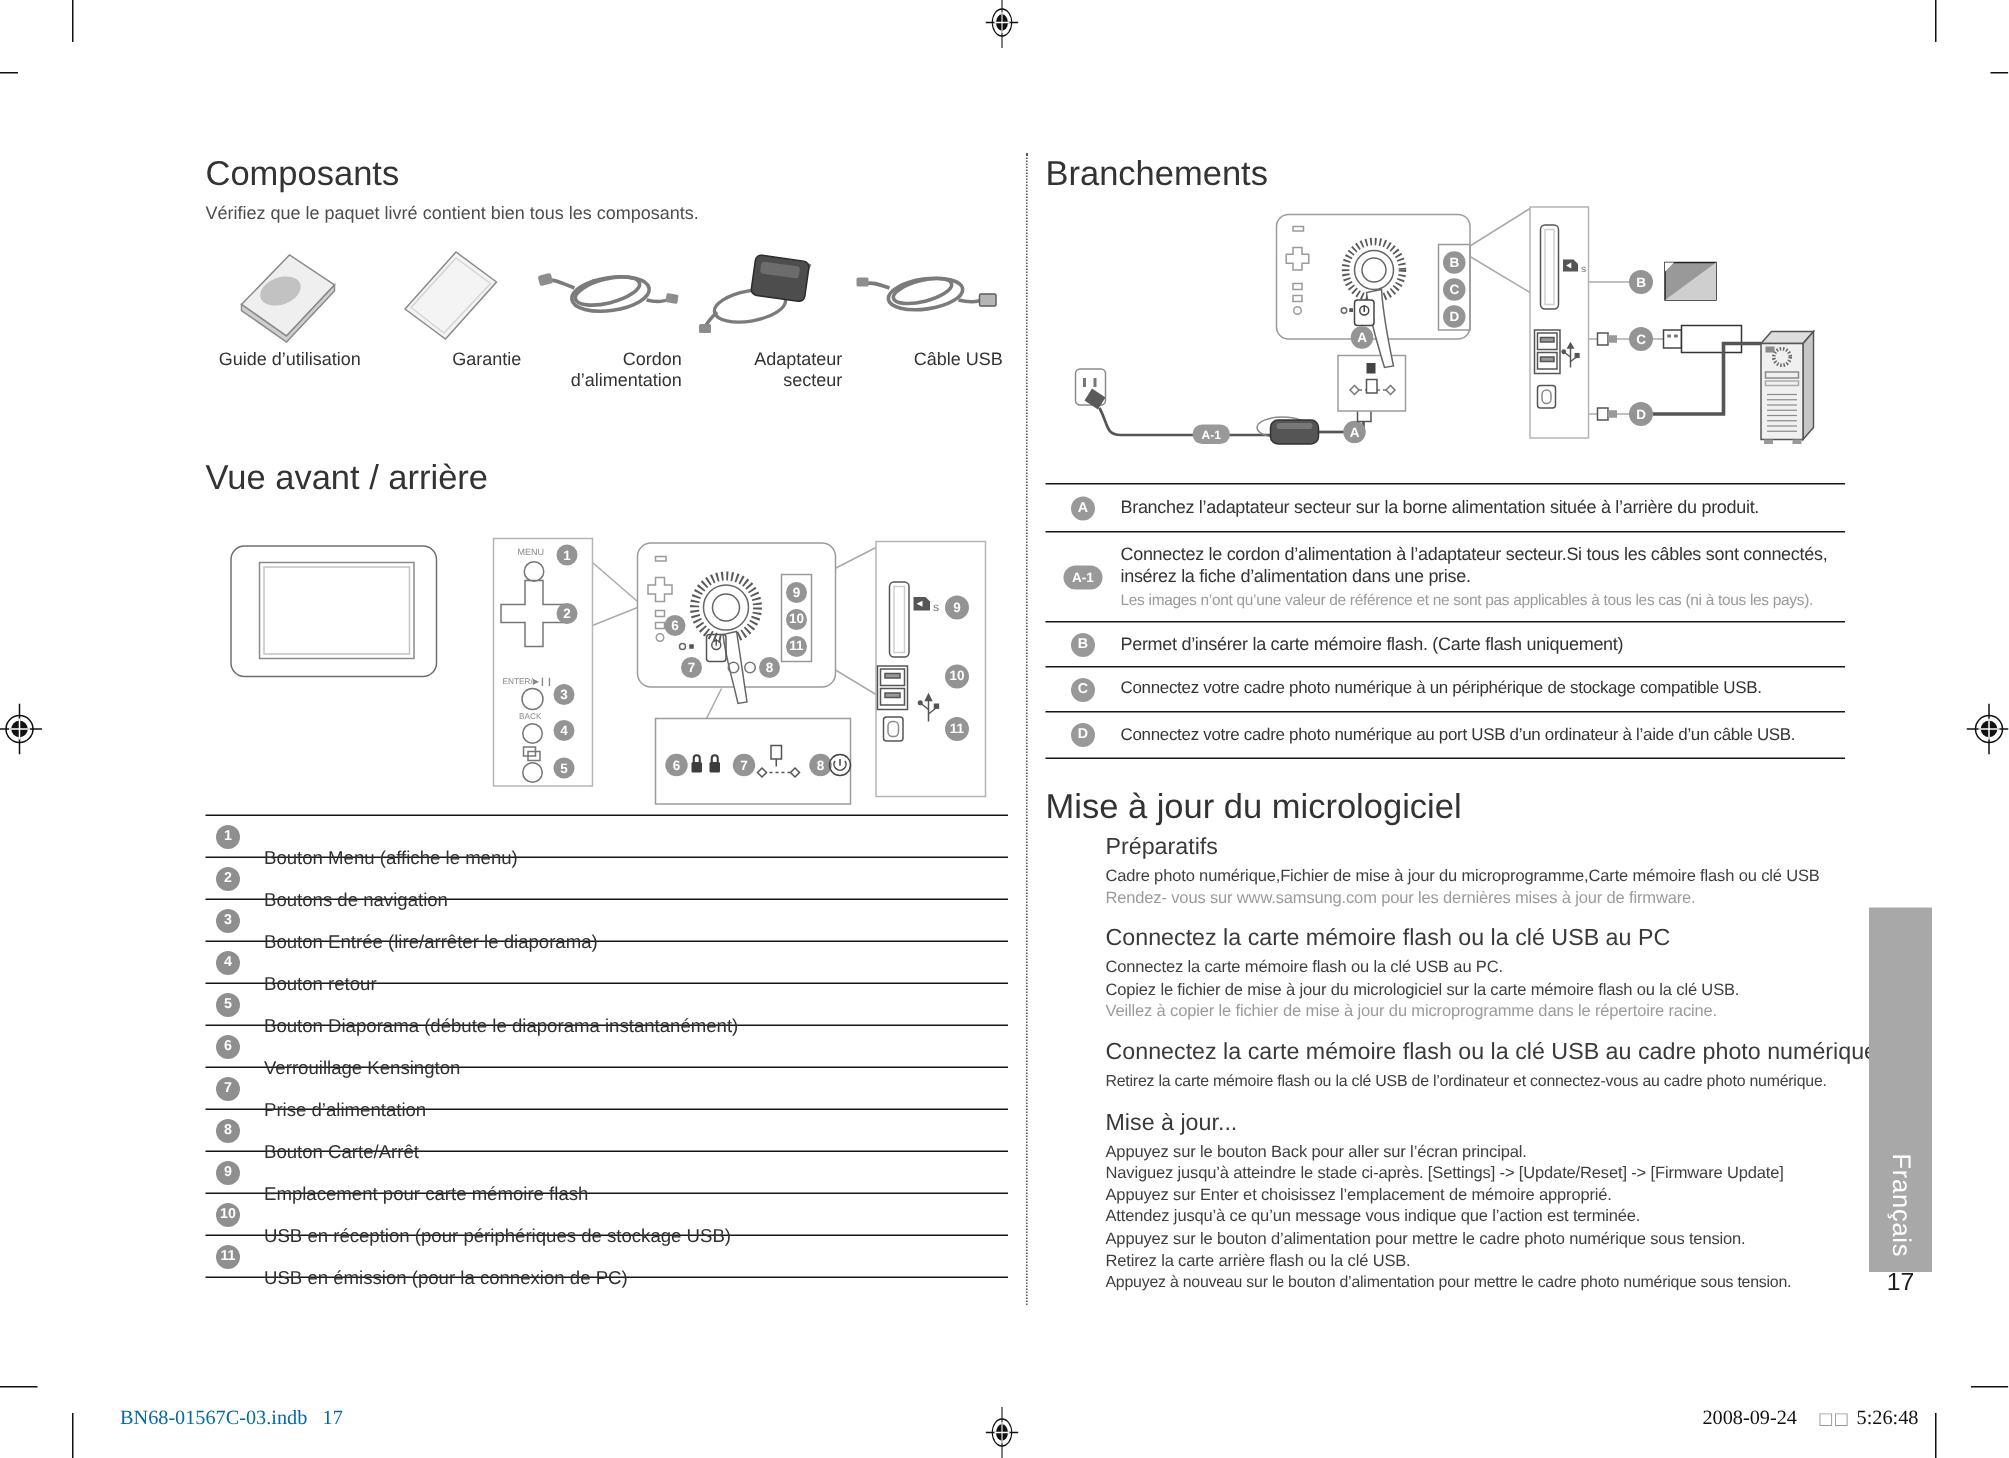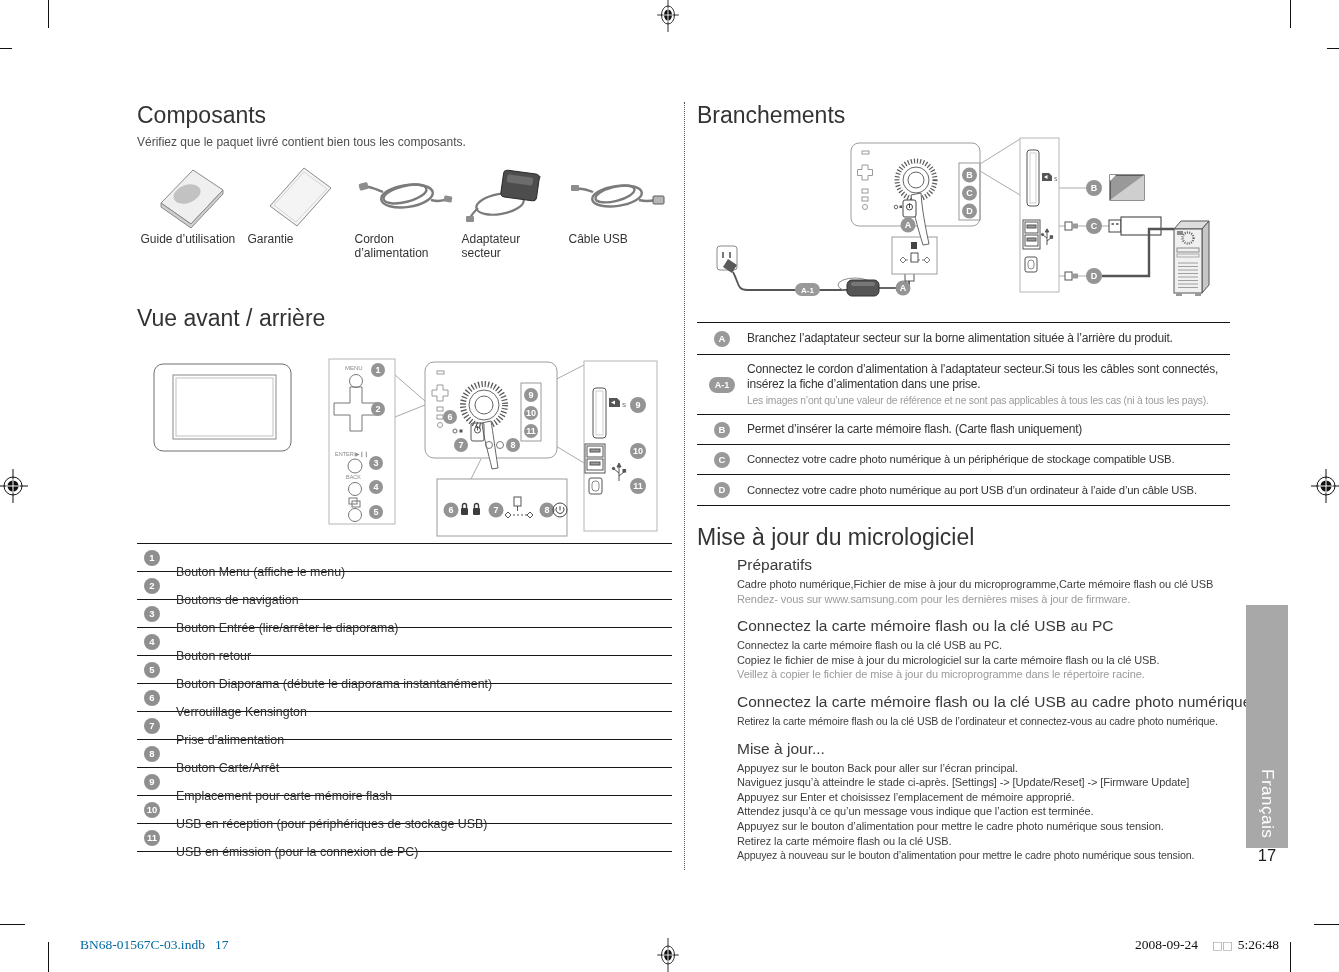--- a/index.html
+++ b/index.html
@@ -11,21 +11,21 @@
   .crop.v{width:1px;}
   .crop.h{height:1px;}
   .regmark{position:absolute;}
   
   .h1{position:absolute;font-size:23px;font-weight:400;color:#333;letter-spacing:0;margin:0;white-space:nowrap;}
   .intro{position:absolute;font-size:12px;color:#4e4e4e;margin:0;white-space:nowrap;}
   
   .items{position:absolute;display:flex;width:535px;}
   .item{width:107px;display:flex;flex-direction:column;align-items:center;}
   .item svg{display:block;}
-  .item-label{font-size:12px;color:#333;text-align:left;line-height:14px;margin-top:2px;width:100px;}
+  .item-label{font-size:12px;color:#333;text-align:right;line-height:14px;margin-top:2px;width:100px;}
   
   .vlist{position:absolute;width:535px;border-bottom:1px solid #161616;}
   .vrow{height:27px;display:flex;align-items:center;border-top:1px solid #161616;}
   .numchip{flex:0 0 auto;width:16px;height:16px;margin-left:7px;border-radius:50%;background:#8f8f8f;
            color:#fff;font-size:9.5px;font-weight:bold;line-height:16px;text-align:center;}
   .vtext{margin-left:16px;font-size:12.4px;color:#303030;white-space:nowrap;margin-top:28px;}
   
   .divider{position:absolute;width:0;border-left:1px dotted #555;}
   
   .btable{position:absolute;width:533px;border-bottom:1px solid #161616;}
@@ -631,21 +631,21 @@
 
     <h2>Connectez la carte mémoire flash ou la clé USB au cadre photo numérique</h2>
     <p class="tight">Retirez la carte mémoire flash ou la clé USB de l’ordinateur et connectez-vous au cadre photo numérique.</p>
 
     <h2>Mise à jour...</h2>
     <p>Appuyez sur le bouton Back pour aller sur l’écran principal.</p>
     <p>Naviguez jusqu’à atteindre le stade ci-après. [Settings] -&gt; [Update/Reset] -&gt; [Firmware Update]</p>
     <p>Appuyez sur Enter et choisissez l’emplacement de mémoire approprié.</p>
     <p>Attendez jusqu’à ce qu’un message vous indique que l’action est terminée.</p>
     <p>Appuyez sur le bouton d’alimentation pour mettre le cadre photo numérique sous tension.</p>
-    <p>Retirez la carte mémoire flash ou la clé USB.</p>
+    <p>Retirez la carte arrière flash ou la clé USB.</p>
     <p class="tight">Appuyez à nouveau sur le bouton d’alimentation pour mettre le cadre photo numérique sous tension.</p>
   </div>
 
   <div class="sidetab">
     <span class="vert">Français</span>
   </div>
   <div class="pagenum">17</div>
 
   <div class="footer-left">BN68-01567C-03.indb   17</div>
   <div class="footer-right"><span>2008-09-24</span><span class="ghost">□□</span><span>5:26:48</span></div>

